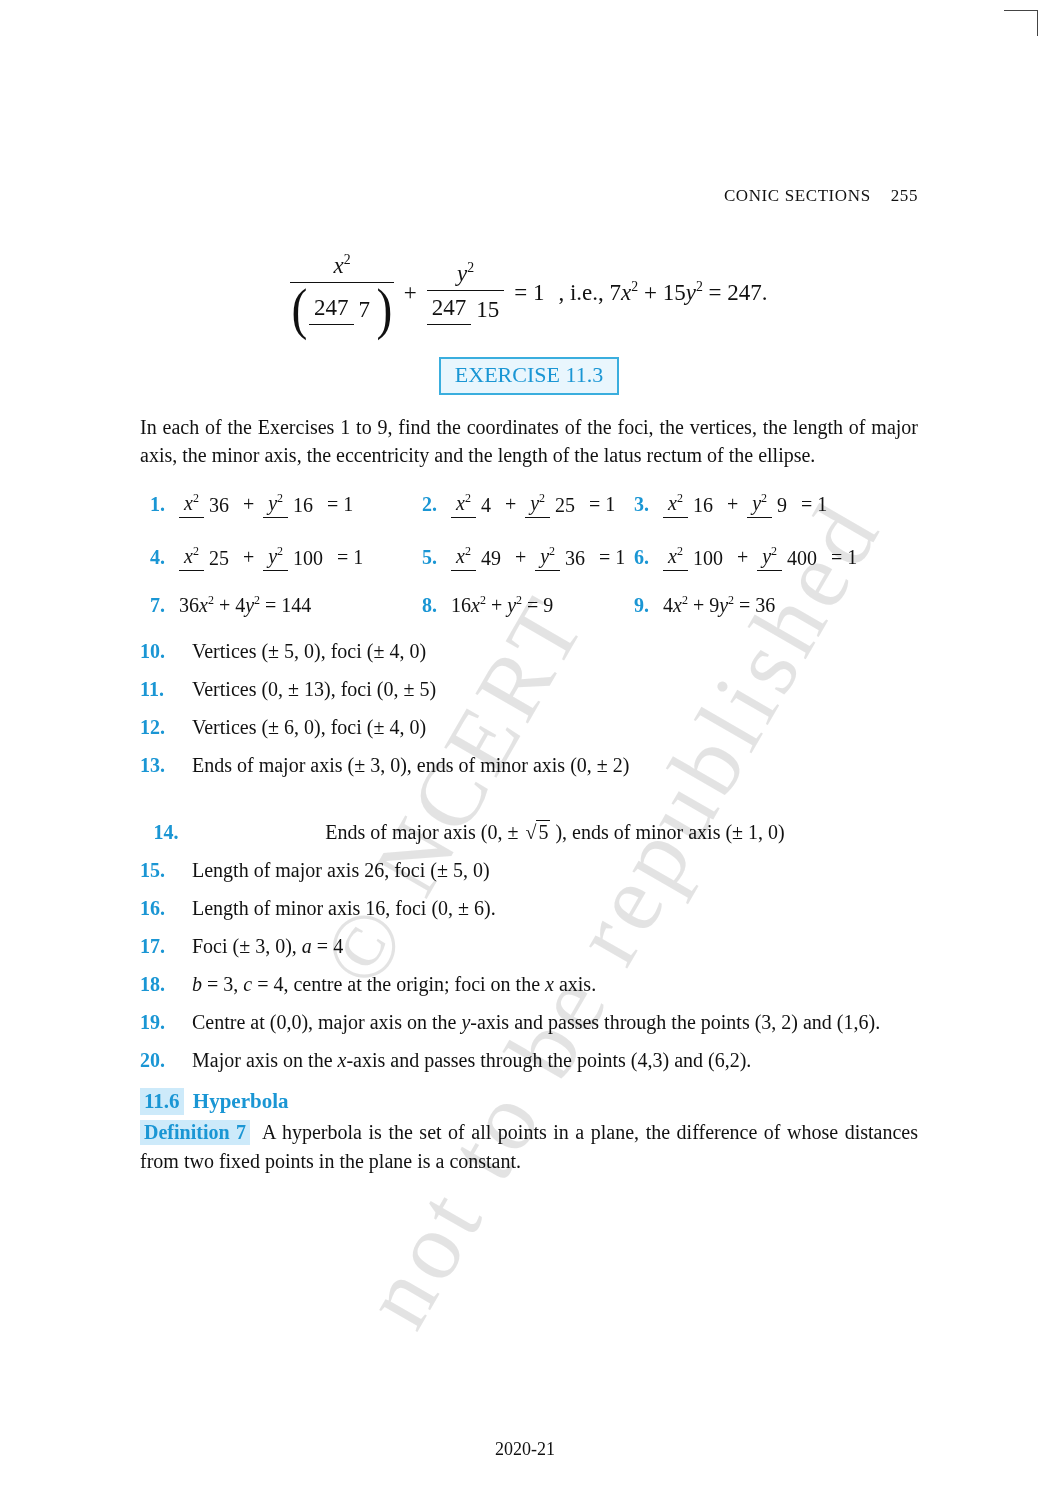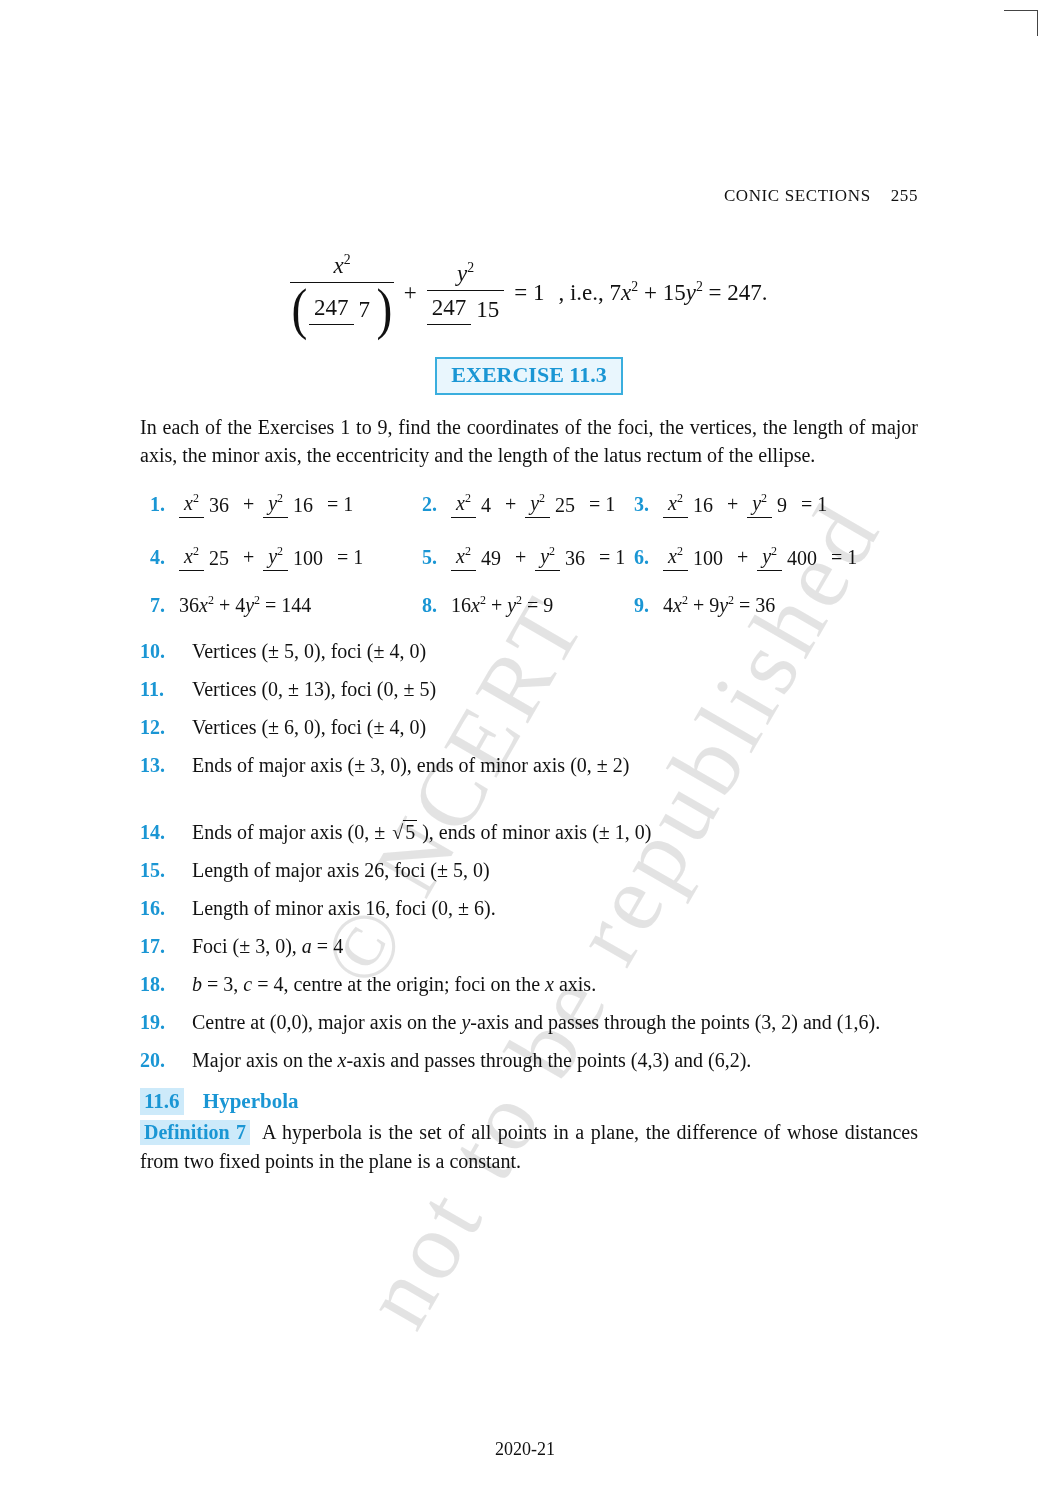--- a/index.html
+++ b/index.html
@@ -40,46 +40,46 @@
   .frac .fden { padding:1px 5px 0; text-align:center; }
   .mvar { font-style:italic; }
   sup { font-size:.6em; }
   .op { margin:0 2px; }
   .eq-tail { margin-left:4px; }
 
   
   .exercise-box-wrap { margin-top:24px; text-align:center; }
   .exercise-box { display:inline-block; border:2px solid var(--box-border,#3aaede);
                   background:var(--box-fill,#e9f6fd); color:var(--accent-blue,#1a96d4);
-                  font-weight:bold; font-size:22px; padding:3px 14px 5px; }
+                  font-weight:normal; font-size:22px; padding:3px 14px 5px; }
 
   .para { margin-top:18px; text-align:justify; line-height:1.4; }
 
   
   .frac-grid { margin-top:22px; display:grid; grid-template-columns:272px 212px auto;
                row-gap:26px; padding-left:10px; }
   .ex-frac { display:flex; align-items:center; gap:14px; }
   .ex-label { color:var(--accent-blue,#1a96d4); font-weight:bold; }
   .mathline { display:inline-flex; align-items:center; gap:7px; }
 
   
   .eq-row { margin-top:22px; display:grid; grid-template-columns:272px 212px auto; padding-left:10px; }
   .ex-eq { display:flex; align-items:baseline; gap:14px; }
 
   
   .cond-list { margin-top:20px; }
   .cond-item { display:grid; grid-template-columns:52px auto; margin-bottom:9px; line-height:1.45; }
-  .cond-item.gap-before { margin-top:38px; }
+  .cond-item.gap-before { margin-top:38px;text-align:center; }
   .rad { margin-left:2px; }
   .rad-body { border-top:1.2px solid #111; padding:0 2px; }
 
   .section-heading { margin-top:14px; font-size:21px; font-weight:bold;
                      color:var(--accent-blue,#1a96d4); }
   .highlight { background:var(--highlight,#cdeafa); padding:1px 4px 2px; }
-  .section-title { margin-left:14px; }
+  .section-title { margin-left:4px; }
 
   .definition { margin-top:4px; text-align:justify; line-height:1.45; }
   .def-label { color:var(--accent-blue,#1a96d4); font-weight:bold; margin-right:12px; }
 
   .page-footer { position:absolute; left:0; right:0; bottom:40px; text-align:center;
                  font-size:18px; z-index:1; }
 </style>
 </head>
 <body>
 

